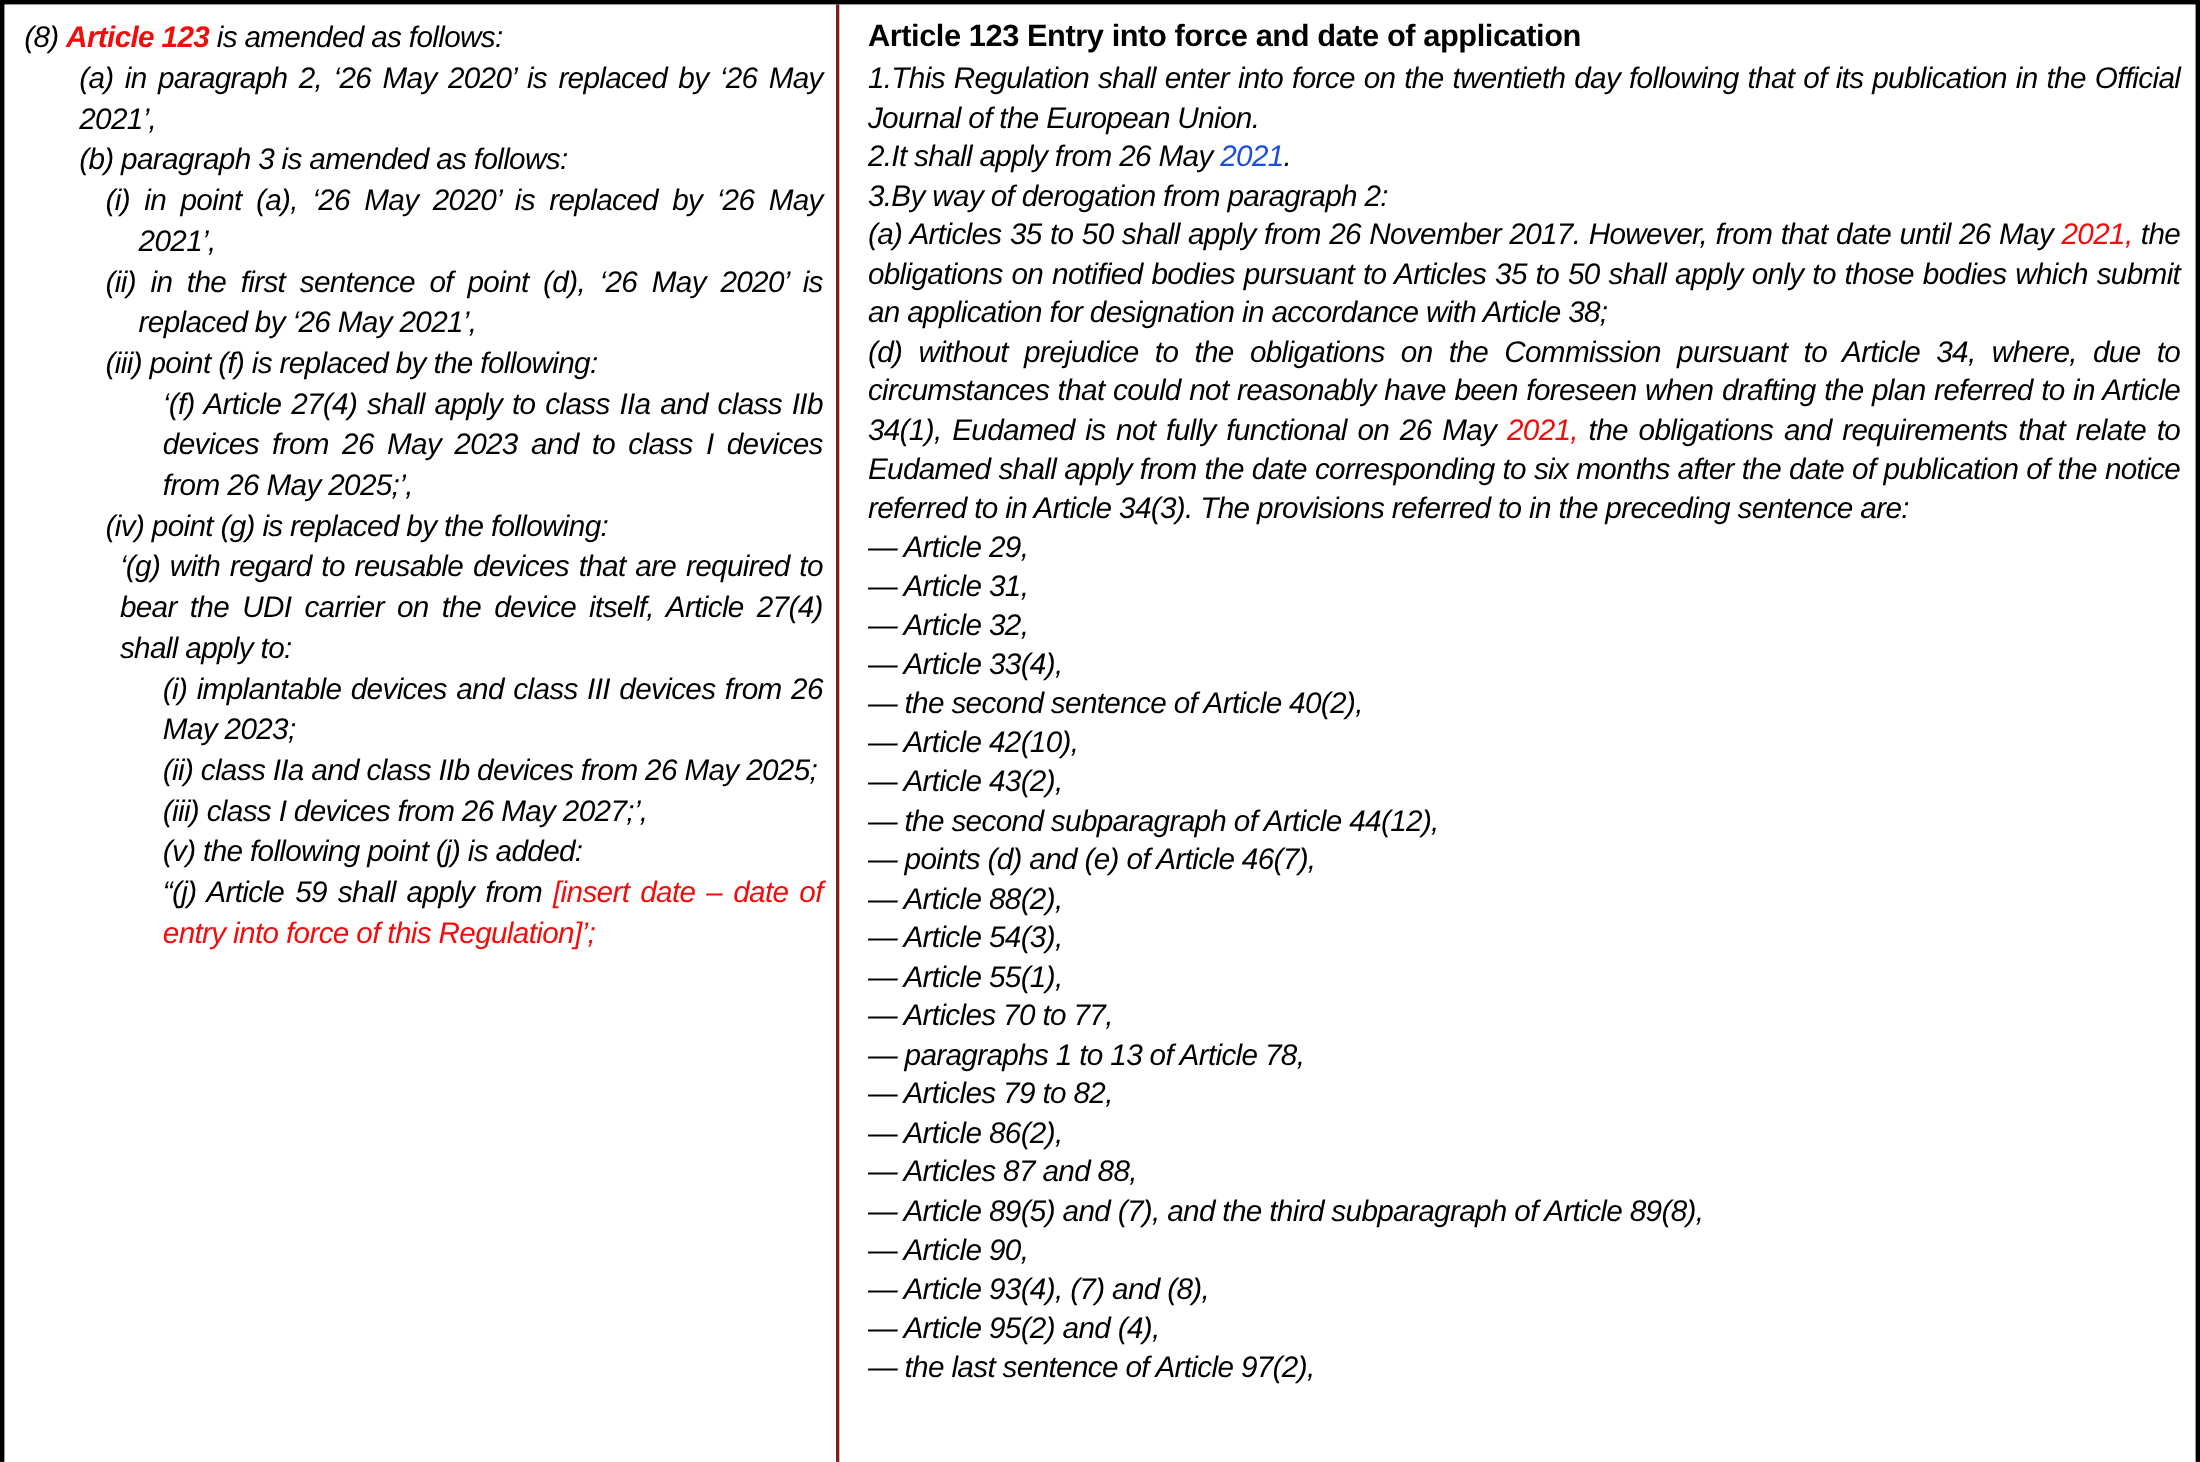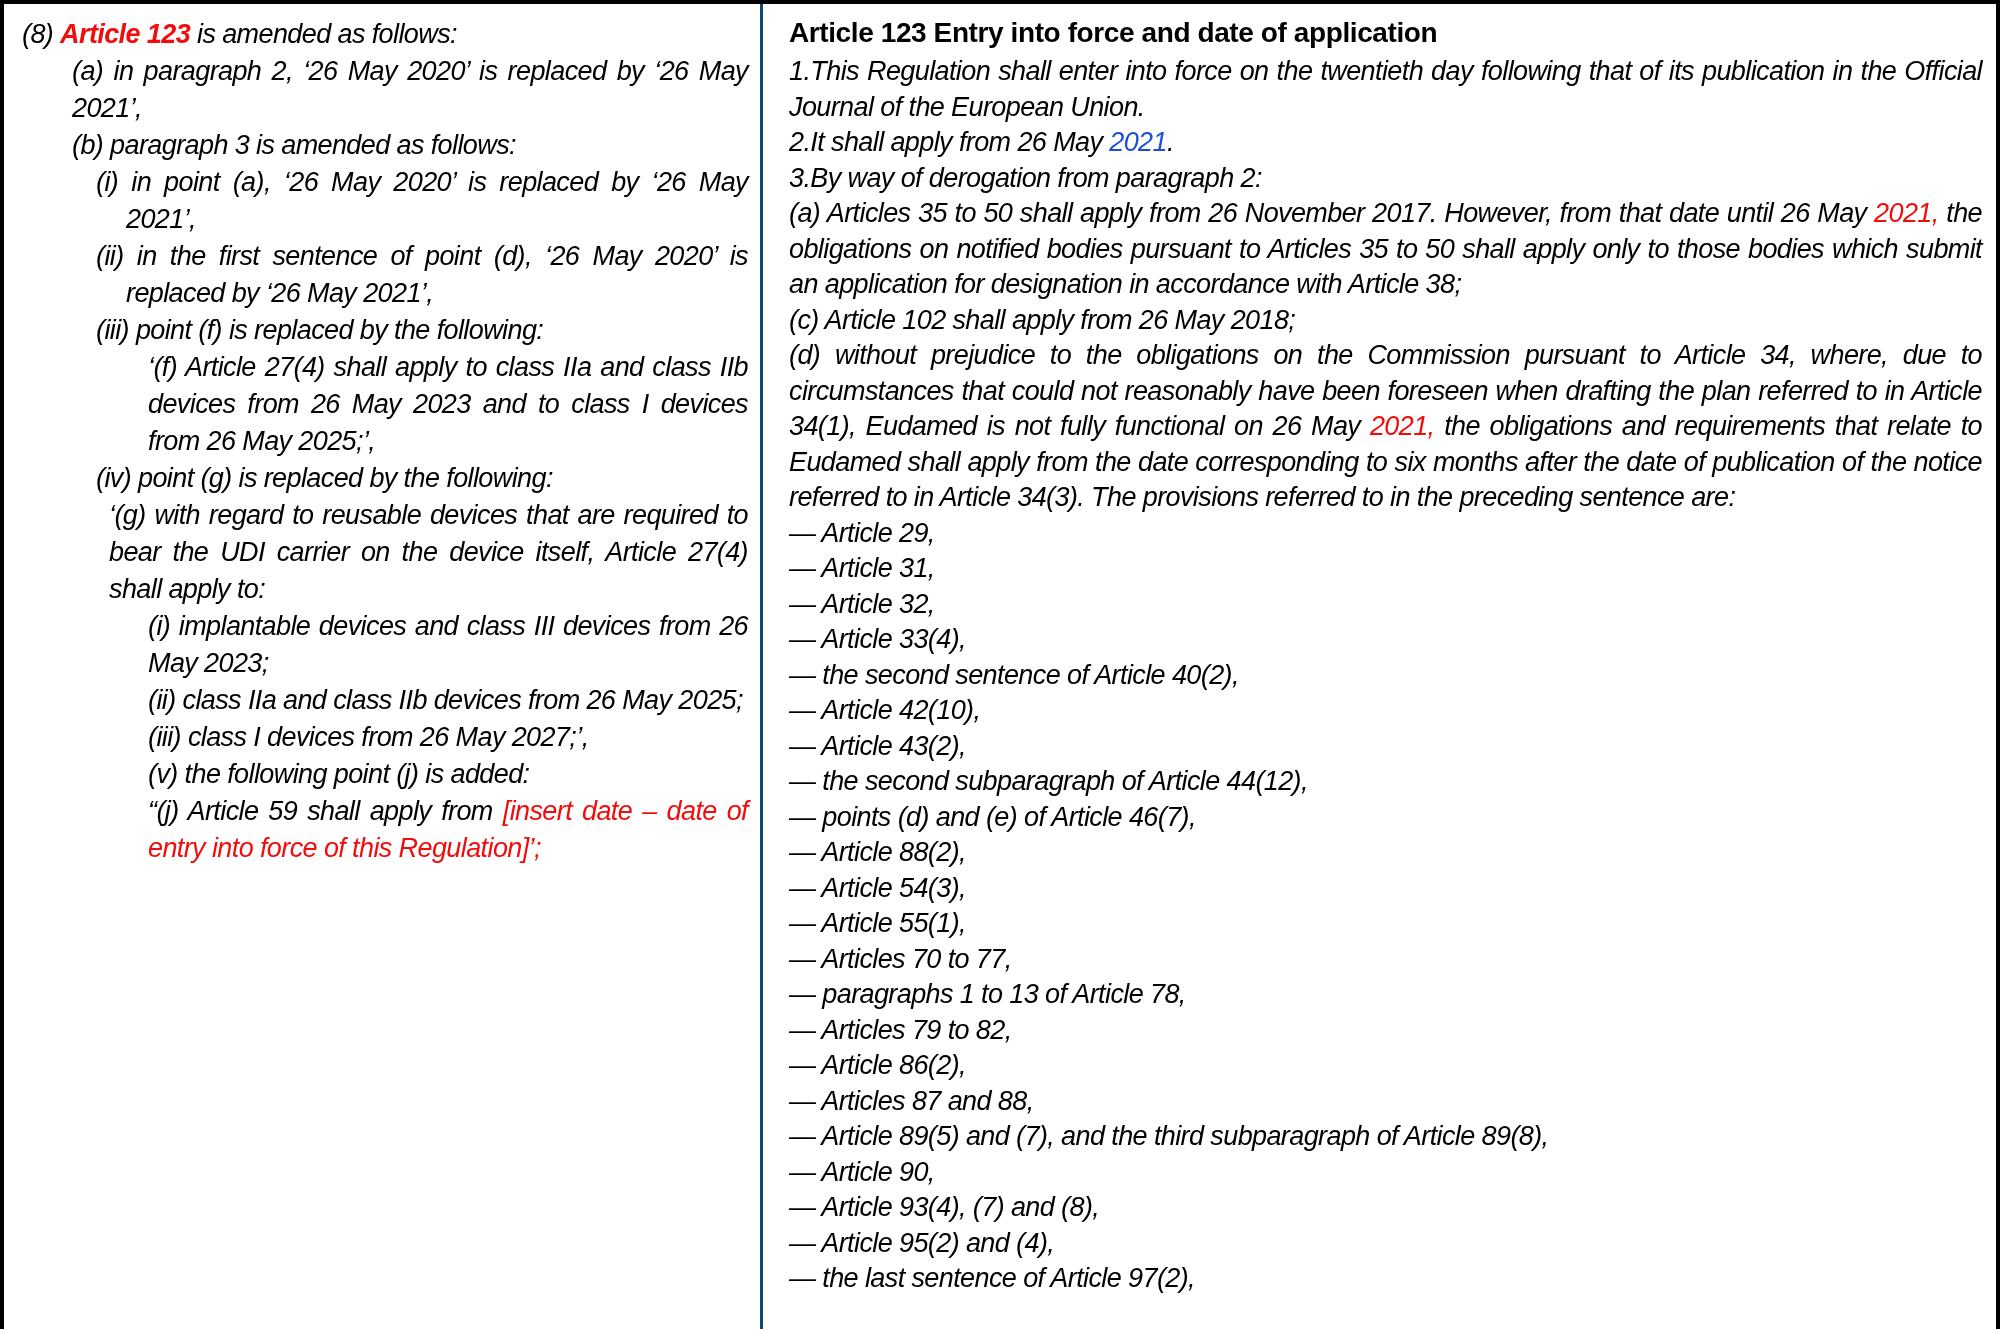--- a/index.html
+++ b/index.html
@@ -27,21 +27,21 @@
     box-sizing: border-box;
     padding: 12px 12px 0 10px;
     font-style: italic;
     font-size: 27px;
     line-height: 37px;
     letter-spacing: -0.6px;
   }
   .col-right {
     flex: 1;
     box-sizing: border-box;
-    border-left: 3px solid #0c4a6e;
+    border-left: 3px solid #7f1d1d;
     padding: 8px 14px 0 26px;
     font-style: italic;
     font-size: 27px;
     line-height: 35.5px;
     letter-spacing: -0.6px;
   }
   .para { text-align: justify; margin: 0; }
   .col-right .rtitle {
     font-style: normal;
     font-weight: bold;
@@ -81,21 +81,20 @@
       <div class="para ind-f"><span>(v) the following point (j) is added:</span></div>
       <div class="para ind-f"><span>“(j) Article 59 shall apply from </span><span style="color: rgb(242, 13, 13);">[insert date – date of entry into force of this Regulation]’;</span></div>
     </div>
   <div class="col-right">
     <div class="para rtitle">Article 123 Entry into force and date of application</div>
     <div>
         <div class="para"><span>1.This Regulation shall enter into force on the twentieth day following that of its publication in the Official Journal of the European Union.</span></div>
         <div class="para"><span>2.It shall apply from 26 May </span><span style="color: #1d4ed8;">2021</span><span>.</span></div>
         <div class="para"><span>3.By way of derogation from paragraph 2:</span></div>
         <div class="para"><span>(a) Articles 35 to 50 shall apply from 26 November 2017. However, from that date until 26 May </span><span style="color: rgb(242, 13, 13);">2021,</span><span> the obligations on notified bodies pursuant to Articles 35 to 50 shall apply only to those bodies which submit an application for designation in accordance with Article 38;</span></div>
-        <div class="para"><span>(c) Article 102 shall apply from 26 May 2018;</span></div>
         <div class="para"><span>(d) without prejudice to the obligations on the Commission pursuant to Article 34, where, due to circumstances that could not reasonably have been foreseen when drafting the plan referred to in Article 34(1), Eudamed is not fully functional on 26 May </span><span style="color: rgb(242, 13, 13);">2021,</span><span> the obligations and requirements that relate to Eudamed shall apply from the date corresponding to six months after the date of publication of the notice referred to in Article 34(3). The provisions referred to in the preceding sentence are:</span></div>
         <div class="para ritem"><span>— Article 29,</span></div>
         <div class="para ritem"><span>— Article 31,</span></div>
         <div class="para ritem"><span>— Article 32,</span></div>
         <div class="para ritem"><span>— Article 33(4),</span></div>
         <div class="para ritem"><span>— the second sentence of Article 40(2),</span></div>
         <div class="para ritem"><span>— Article 42(10),</span></div>
         <div class="para ritem"><span>— Article 43(2),</span></div>
         <div class="para ritem"><span>— the second subparagraph of Article 44(12),</span></div>
         <div class="para ritem"><span>— points (d) and (e) of Article 46(7),</span></div>

